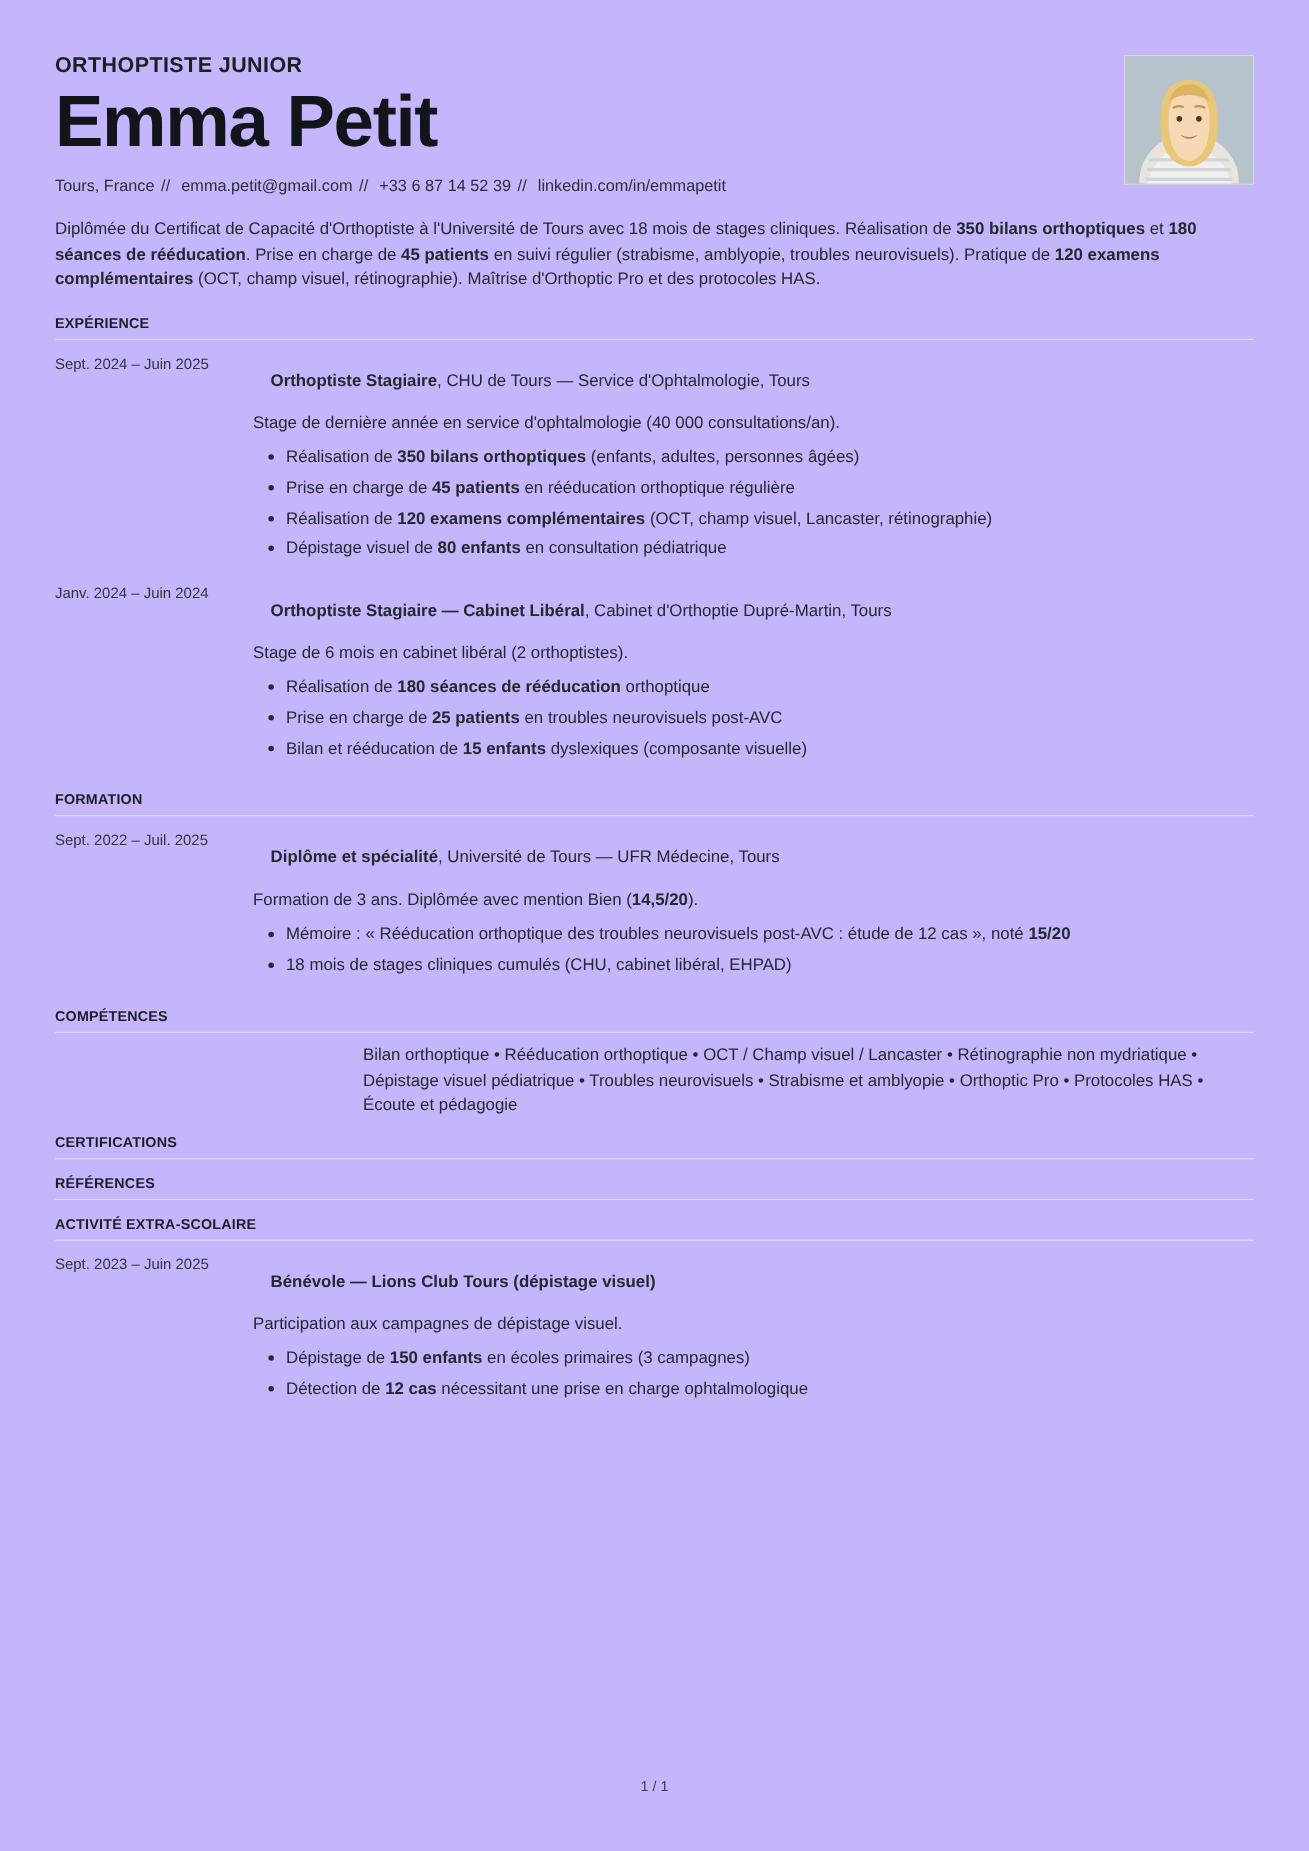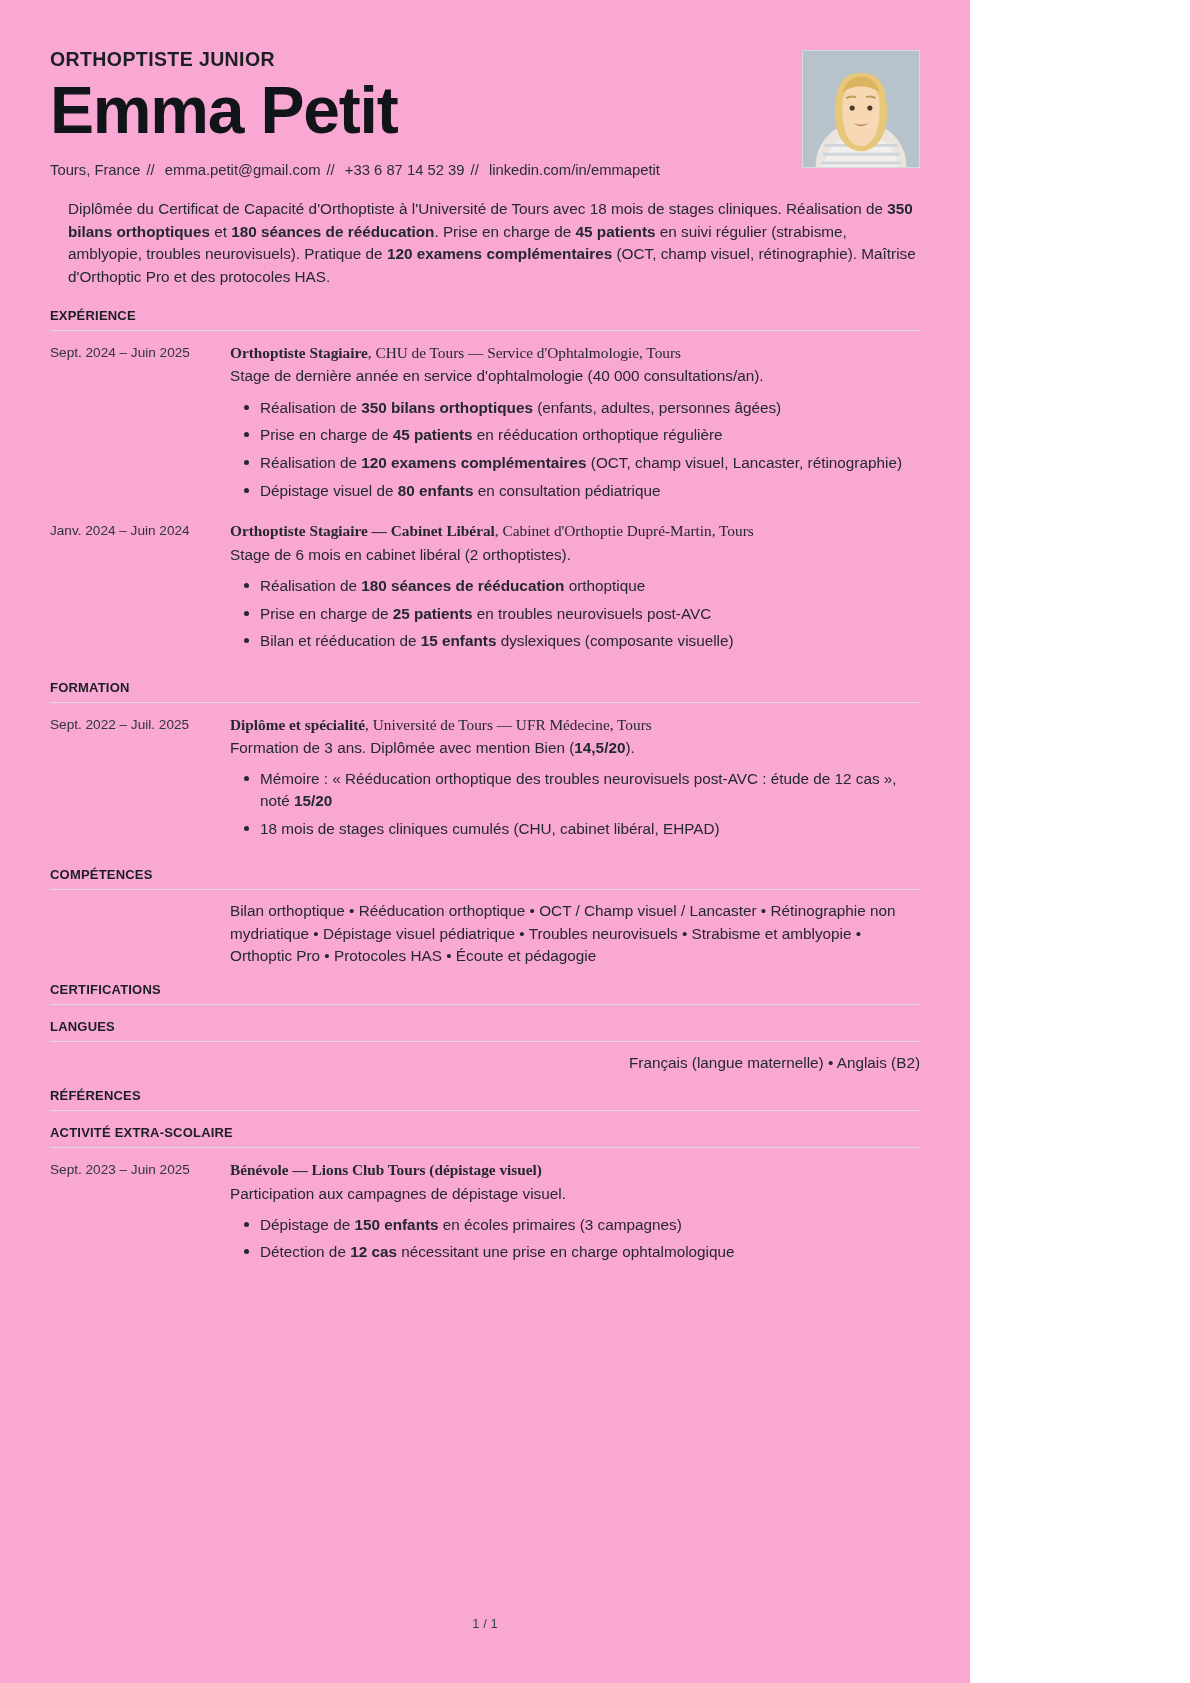--- a/index.html
+++ b/index.html
@@ -10,25 +10,25 @@
     background: #ffffff;
   }
   body {
     font-family: "Liberation Sans", sans-serif;
     color: #24292e;
     width: 1190px;
     min-height: 1683px;
     position: relative;
   }
   .page {
-    width: 970px;
+    width: 1190px;
     min-height: 1683px;
     padding: 48px 50px 0 50px;
     position: relative;
-    background: #f9a8d4;
+    background: #c4b5fd;
   }
 
   
   .header {
     display: flex;
     align-items: flex-start;
     justify-content: space-between;
   }
   .header-left { flex: 1 1 auto; padding-right: 20px; }
   .job-title {
@@ -64,21 +64,21 @@
     background: #b9c4cc;
     border: 1px solid #d6dade;
   }
   .photo-frame svg { display: block; width: 100%; height: 100%; }
 
   
   .summary {
     font-size: 15.3px;
     line-height: 1.47;
     color: #24292e;
-    margin: 4px 0 20px 18px;
+    margin: 4px 0 20px 0;
     text-align: left;
   }
   .summary b { font-weight: bold; }
 
   
   .section { margin-top: 4px; }
   .section-title {
     font-size: 13px;
     font-weight: bold;
     letter-spacing: 0.2px;
@@ -111,21 +111,21 @@
     font-weight: bold;
     font-size: 13.4px;
   }
   .entry-body {
     flex: 1 1 auto;
     font-size: 15.3px;
     line-height: 1.45;
     color: #24292e;
     padding-top: 1px;
   }
-  .entry-head { margin: 0; font-family: Liberation Serif, serif; }
+  .entry-head { margin: 16px; }
   .entry-head b { font-weight: bold; }
   .entry-sub { margin: 1px 0 0 0; }
 
   ul.bullets {
     margin: 9px 0 14px 0;
     padding-left: 30px;
     list-style: none;
   }
   ul.bullets li {
     position: relative;
@@ -267,28 +267,20 @@
       <div class="entry-date"></div>
       <div class="skills-text">Bilan orthoptique • Rééducation orthoptique • OCT / Champ visuel / Lancaster • Rétinographie non mydriatique • Dépistage visuel pédiatrique • Troubles neurovisuels • Strabisme et amblyopie • Orthoptic Pro • Protocoles HAS • Écoute et pédagogie</div>
     </div>
   </div>
 
   <div class="section">
     <div class="section-title">CERTIFICATIONS</div>
     <div class="rule"></div>
   </div>
 
-  <div class="section">
-    <div class="section-title">LANGUES</div>
-    <div class="rule"></div>
-    <div class="plain-body">
-      <div class="entry-date"></div>
-      <div class="skills-text">Français (langue maternelle) • Anglais (B2)</div>
-    </div>
-  </div>
 
   <div class="section">
     <div class="section-title">RÉFÉRENCES</div>
     <div class="rule"></div>
   </div>
 
   <div class="section">
     <div class="section-title">ACTIVITÉ EXTRA-SCOLAIRE</div>
     <div class="rule"></div>
     <div class="entry">

